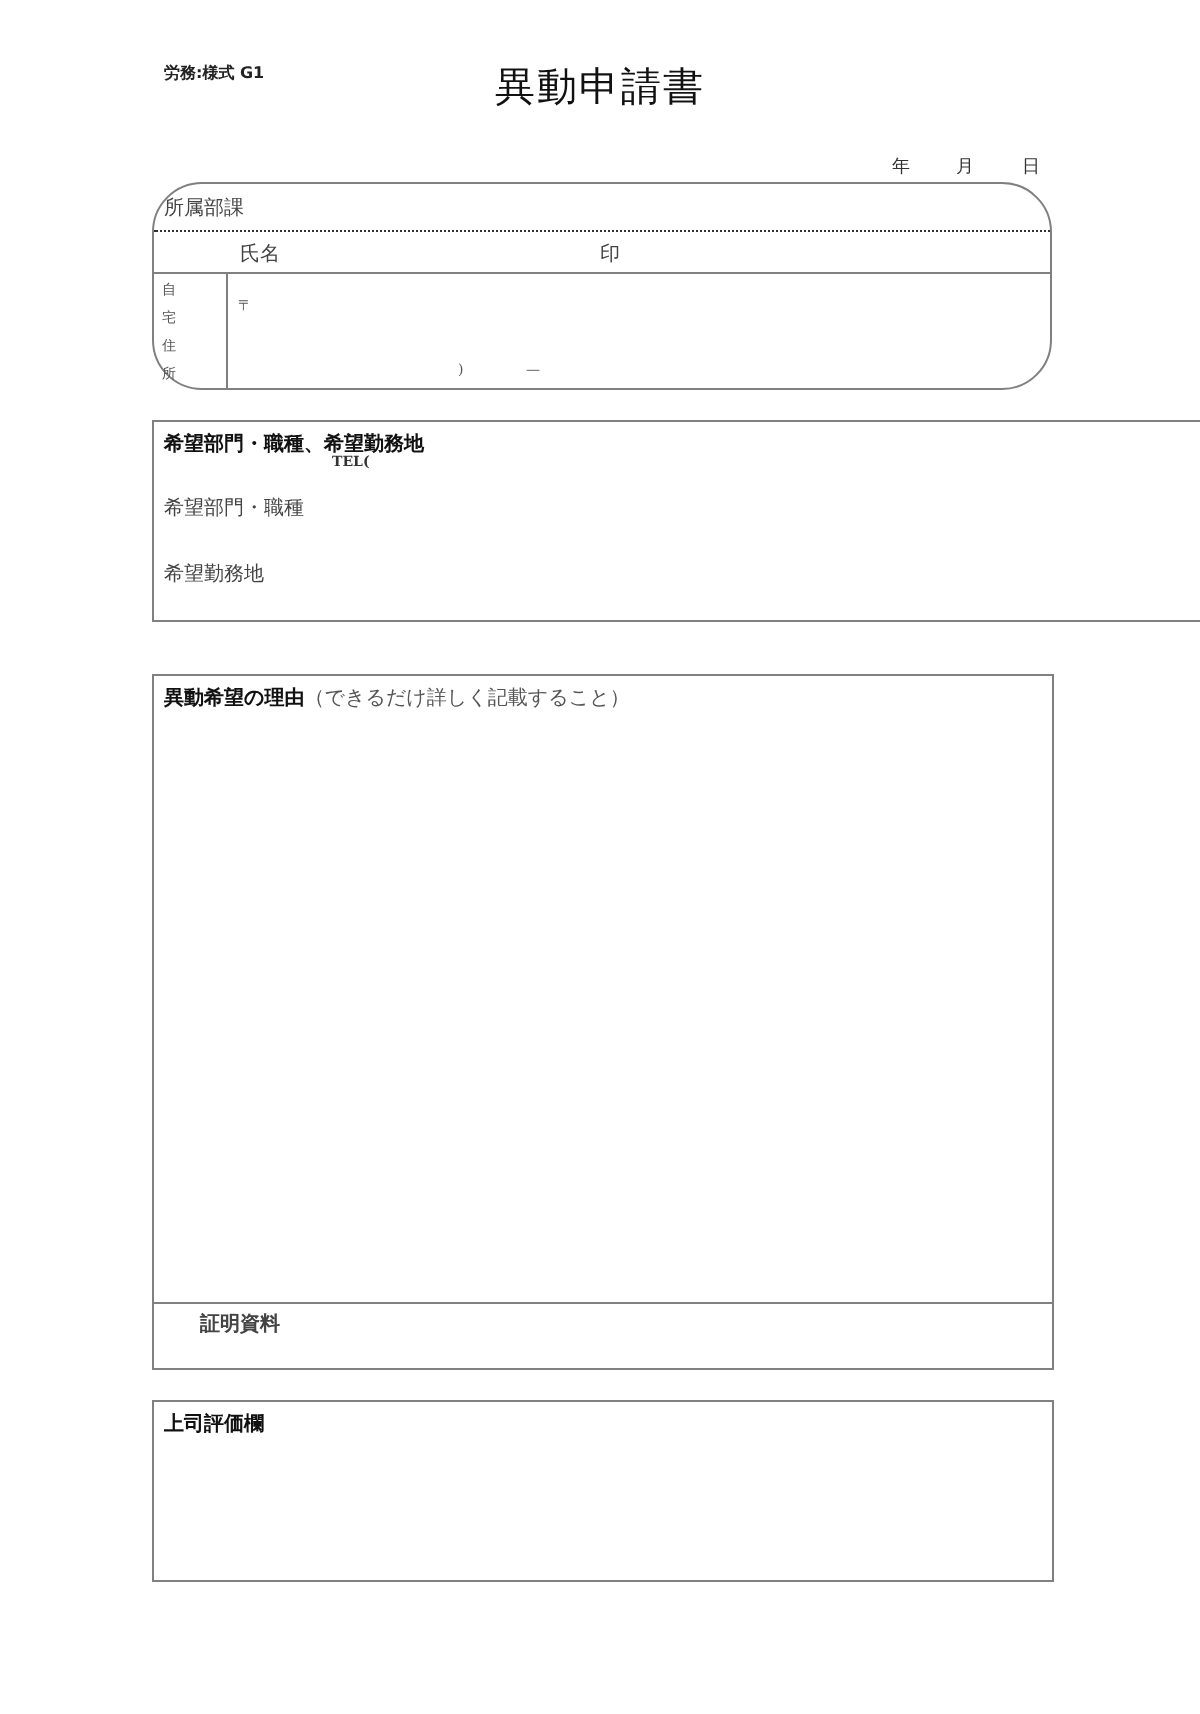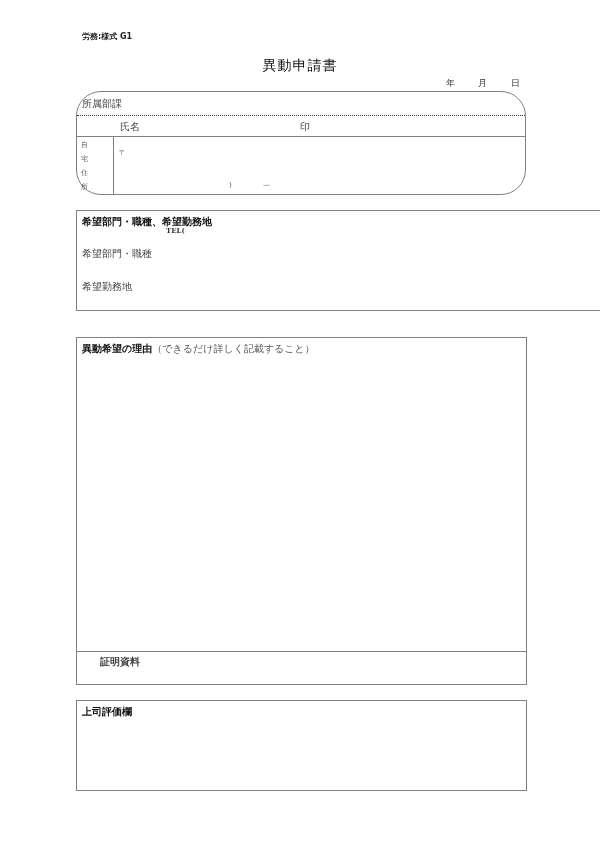--- a/index.html
+++ b/index.html
@@ -7,21 +7,21 @@
     width: 600px; height: 857px; background: #ffffff; position: relative;
     font-family: "DejaVu Serif", "Liberation Serif", serif; color: #333;
     overflow: hidden;
   }
   .abs { position: absolute; }
   .form-code {
     left: 82px; top: 31px; font-size: 8px; font-weight: bold; color: #222;
     font-family: "DejaVu Sans", "Liberation Sans", sans-serif;
   }
   .title {
-    left: 0; width: 600px; top: 57px; text-align: center; font-size: 14px;
+    left: 0; width: 600px; top: 30px; text-align: center; font-size: 20px;
     font-family: "DejaVu Sans", "Liberation Sans", sans-serif; color: #111;
     letter-spacing: 1px;
   }
   .date-row { top: 77px; left: 440px; width: 85px; font-size: 9px; color: #333; }
   .date-row span { position: absolute; }
   .box { position: absolute; border: 1px solid #808080; box-sizing: border-box; }
   .lbl { position: absolute; font-size: 10px; color: #444; }
   .lbl-bold {
     position: absolute; font-size: 10px; font-weight: bold; color: #111;
     font-family: "DejaVu Sans", "Liberation Sans", sans-serif;

